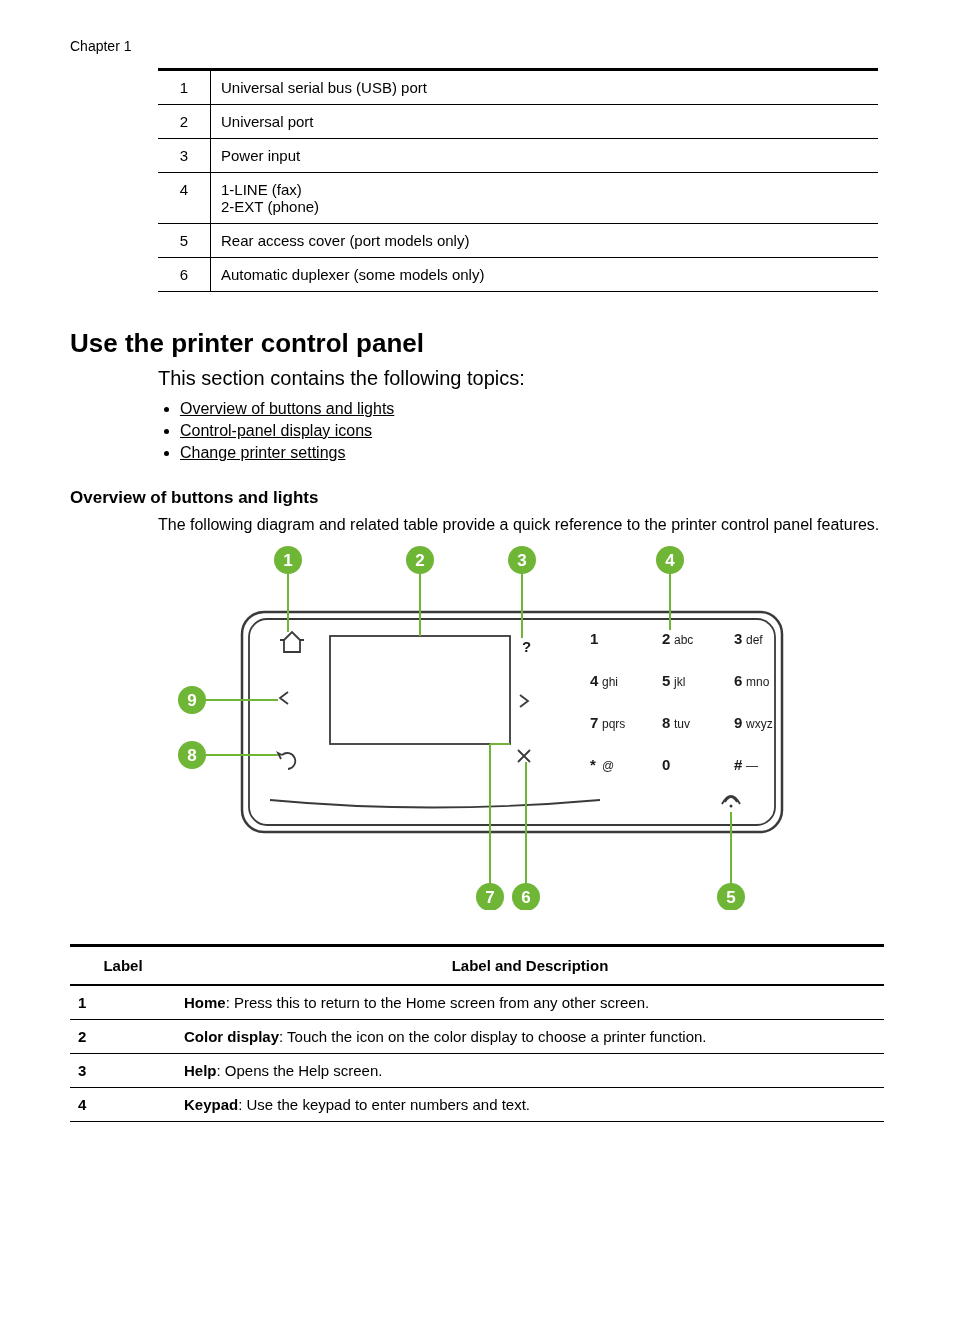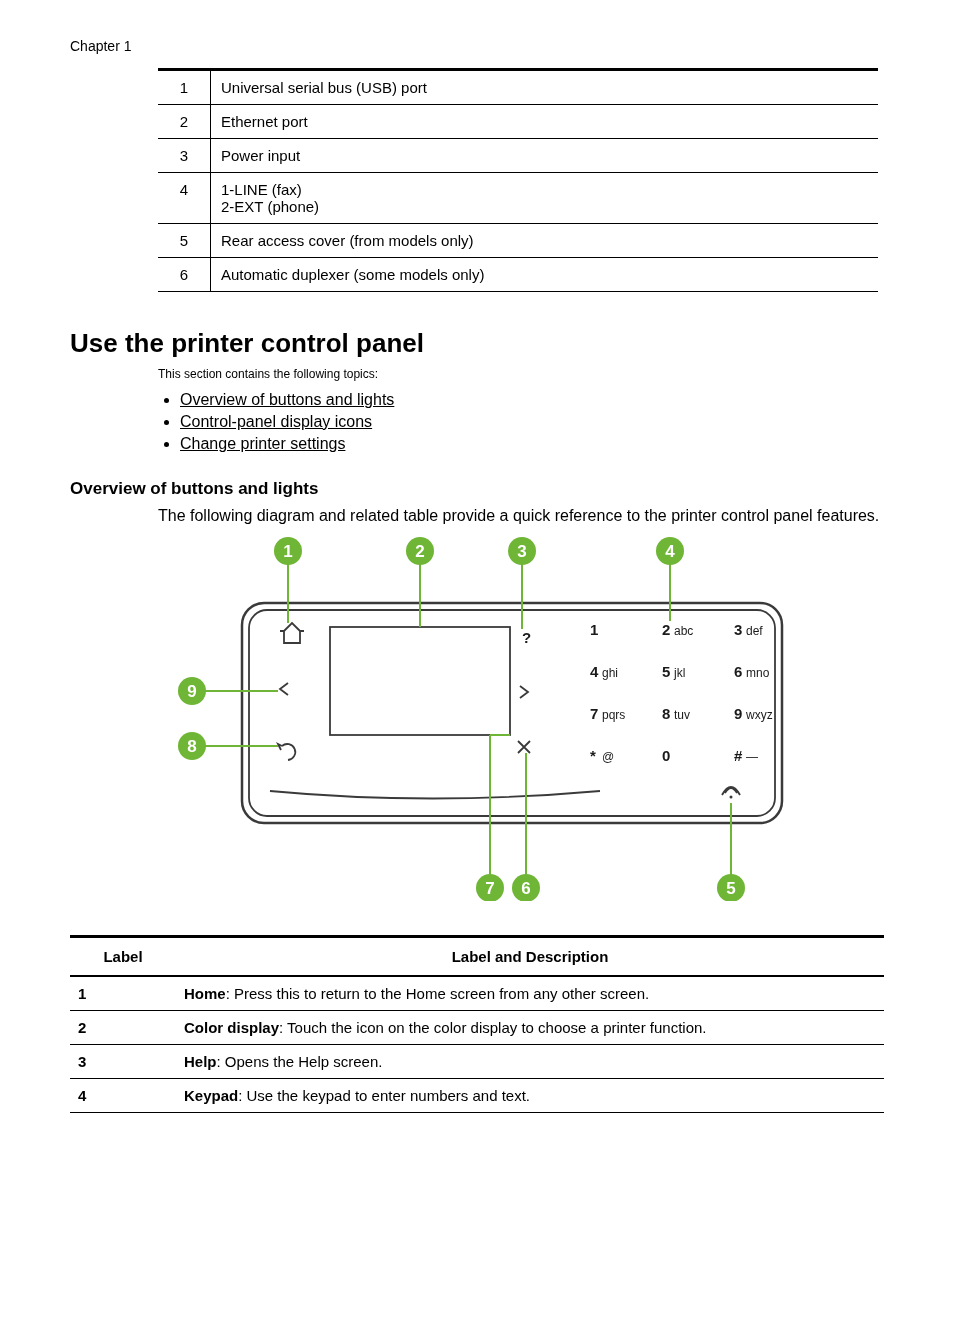--- a/index.html
+++ b/index.html
@@ -2,21 +2,21 @@
 <html><head>
 <meta charset="utf-8">
 <style>
   html,body{margin:0;padding:0;background:#fff;font-family:Arial,Helvetica,sans-serif;color:#000}
   .page{width:954px;margin:0 auto;padding:38px 70px 40px 70px;box-sizing:border-box}
   .chapter{font-size:14px;margin-bottom:14px}
   table.ports{width:720px;margin-left:88px;border-collapse:collapse;border-top:3px solid #000;border-bottom:1px solid #000;font-size:15px}
   table.ports td{border-bottom:1px solid #000;padding:8px 10px;vertical-align:top}
   table.ports td.num{width:32px;text-align:center;border-right:1px solid #000}
   h1.section{font-size:26px;font-weight:bold;margin:36px 0 8px 0}
-  .intro{font-size:12px;margin:6px 0 10px 88px}
+  .intro{font-size:20px;margin:6px 0 10px 88px}
   ul.topics{margin:0 0 0 88px;padding-left:22px;font-size:16px}
   ul.topics li{margin:4px 0}
   ul.topics a{color:#000;text-decoration:underline}
   h2.sub{font-size:17px;font-weight:bold;margin:26px 0 6px 0}
   .desc{font-size:16px;margin:6px 0 4px 88px;line-height:1.35}
   .figure{width:640px;margin:0 0 30px 100px}
   table.labels{width:100%;border-collapse:collapse;border-top:3px solid #000;font-size:15px}
   table.labels th{text-align:center;padding:10px 8px;border-bottom:2px solid #000}
   table.labels td{padding:8px 8px;border-bottom:1px solid #000;vertical-align:top}
   table.labels td.lnum{width:90px;font-weight:bold}
@@ -38,33 +38,33 @@
   <div class="chapter">Chapter 1</div>
 
   <table class="ports">
     <tbody id="ports-body">
         <tr>
           <td class="num">1</td>
           <td>Universal serial bus (USB) port</td>
         </tr>
         <tr>
           <td class="num">2</td>
-          <td>Ethernet port</td>
+          <td>Universal port</td>
         </tr>
         <tr>
           <td class="num">3</td>
           <td>Power input</td>
         </tr>
         <tr>
           <td class="num">4</td>
           <td>1-LINE (fax)<br>2-EXT (phone)</td>
         </tr>
         <tr>
           <td class="num">5</td>
-          <td>Rear access cover (from models only)</td>
+          <td>Rear access cover (port models only)</td>
         </tr>
         <tr>
           <td class="num">6</td>
           <td>Automatic duplexer (some models only)</td>
         </tr>
       </tbody>
   </table>
 
   <h1 class="section">Use the printer control panel</h1>
   <div class="intro">This section contains the following topics:</div>

